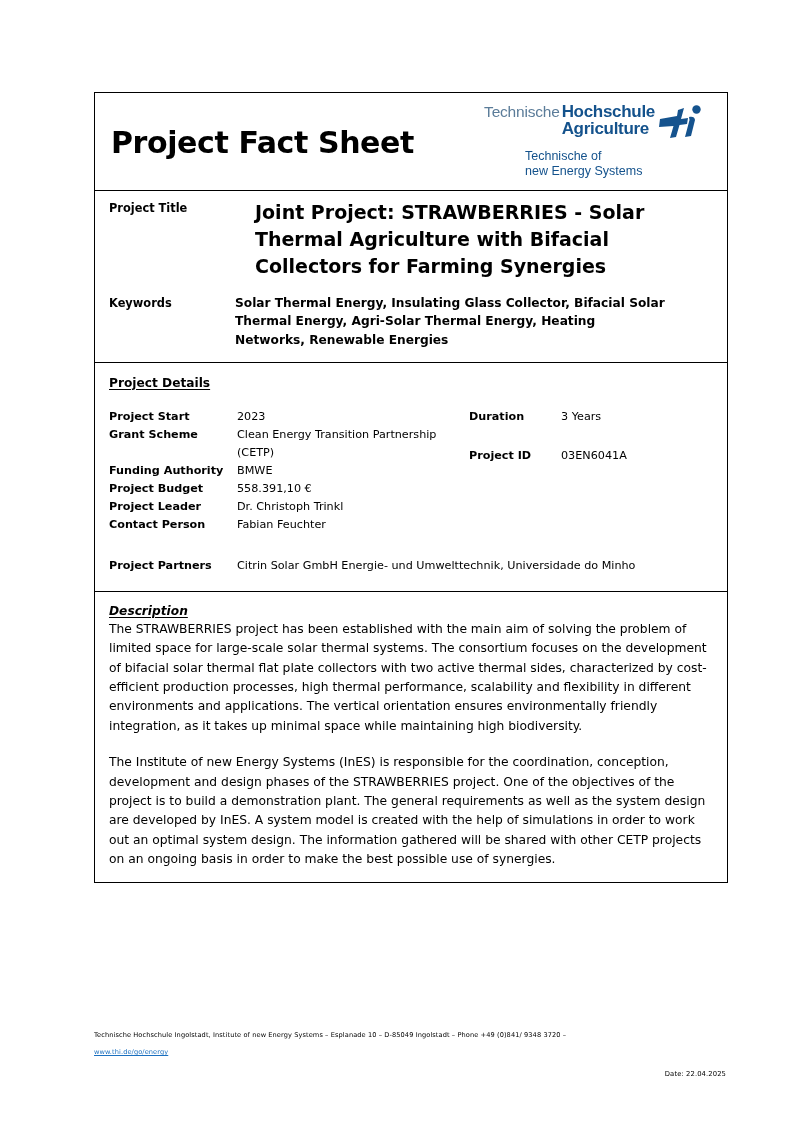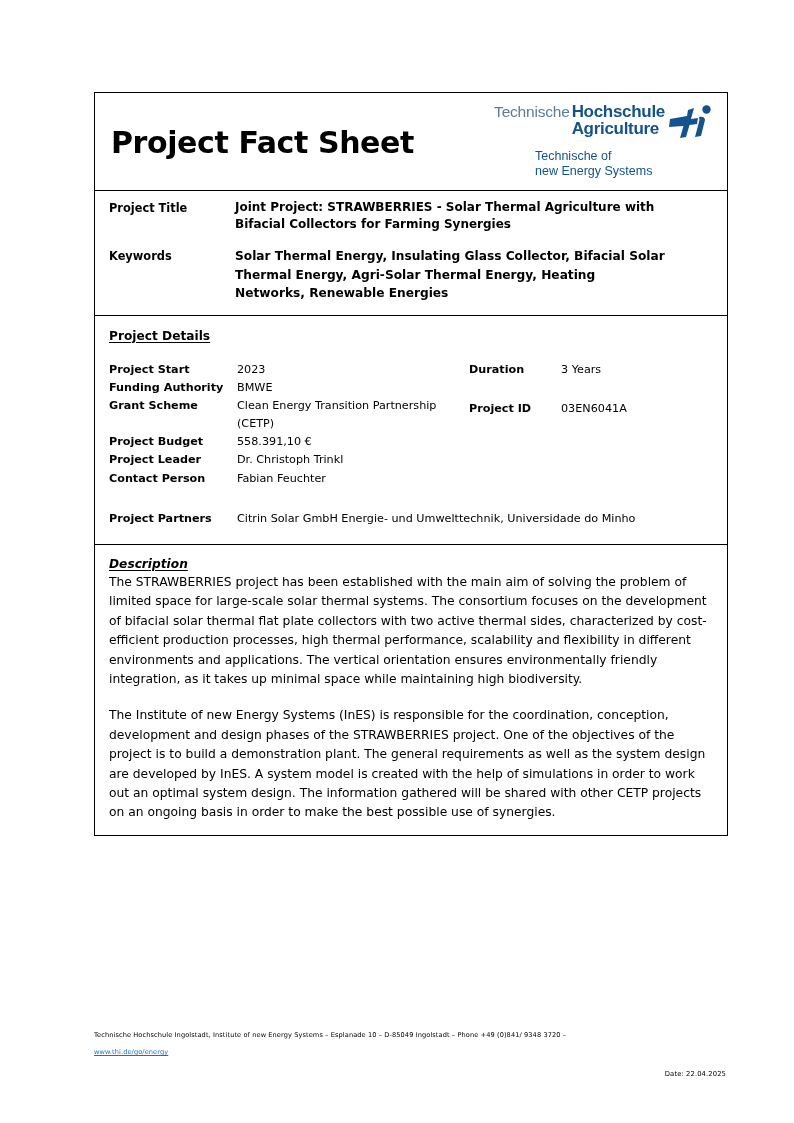--- a/index.html
+++ b/index.html
@@ -56,21 +56,21 @@
     letter-spacing: -0.4px;
     color: #000;
     position: absolute;
     left: 16px;
     top: 32px;
     white-space: nowrap;
   }
 
   .logo-block {
     position: absolute;
-    right: 16px;
+    right: 26px;
     top: 8px;
     width: 270px;
     height: 84px;
   }
   .logo-top {
     display: flex;
     align-items: flex-start;
     justify-content: flex-end;
     position: absolute;
     right: 46px;
@@ -131,24 +131,25 @@
     line-height: 1.62;
   }
 
   
   .titlerow { padding: 8px 14px 10px 14px; }
   .titlerow .kv-line { margin-bottom: 2px; }
   .col-label-a { width: 126px; flex: 0 0 126px; }
   .bigvalue {
     font-family: "DejaVu Sans", sans-serif;
     font-weight: bold;
-    font-size: 12px;
+    font-size: 19px;
     line-height: 1.42;
     color: #000;
     max-width: 470px;
+    margin-left: 20px;
   }
   .kwvalue {
     font-family: "DejaVu Sans", sans-serif;
     font-weight: bold;
     font-size: 12.2px;
     line-height: 1.52;
     color: #000;
     max-width: 430px;
   }
   .titlerow .label { font-size: 11.4px; }
@@ -287,27 +288,27 @@
 
       <div class="grid-details">
         <div class="left-col">
 
           <div class="kv-line">
             <div class="label l-label">Project Start</div>
             <div class="value">2023</div>
           </div>
 
           <div class="kv-line">
+            <div class="label l-label">Grant Scheme</div>
+            <div class="value" style="max-width:210px;">Clean Energy Transition Partnership (CETP)</div>
+          </div>
+
+          <div class="kv-line">
             <div class="label l-label">Funding Authority</div>
             <div class="value">BMWE</div>
-          </div>
-
-          <div class="kv-line">
-            <div class="label l-label">Grant Scheme</div>
-            <div class="value" style="max-width:210px;">Clean Energy Transition Partnership (CETP)</div>
           </div>
 
           <div class="kv-line">
             <div class="label l-label">Project Budget</div>
             <div class="value">558.391,10 €</div>
           </div>
 
           <div class="kv-line">
             <div class="label l-label">Project Leader</div>
             <div class="value">Dr. Christoph Trinkl</div>

